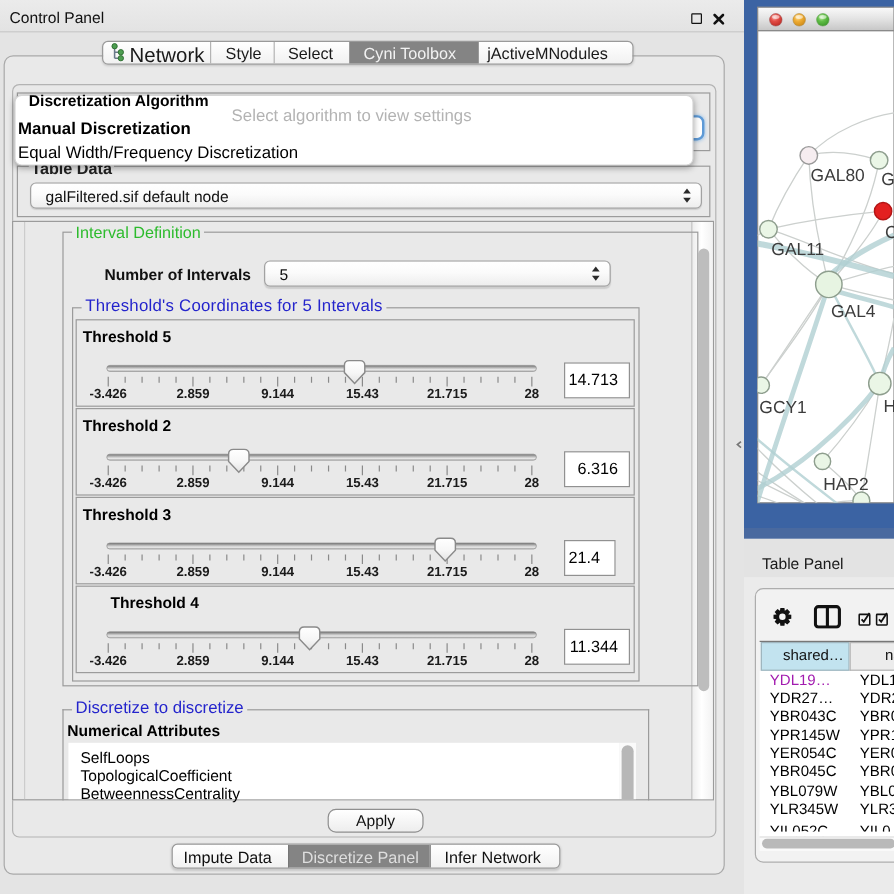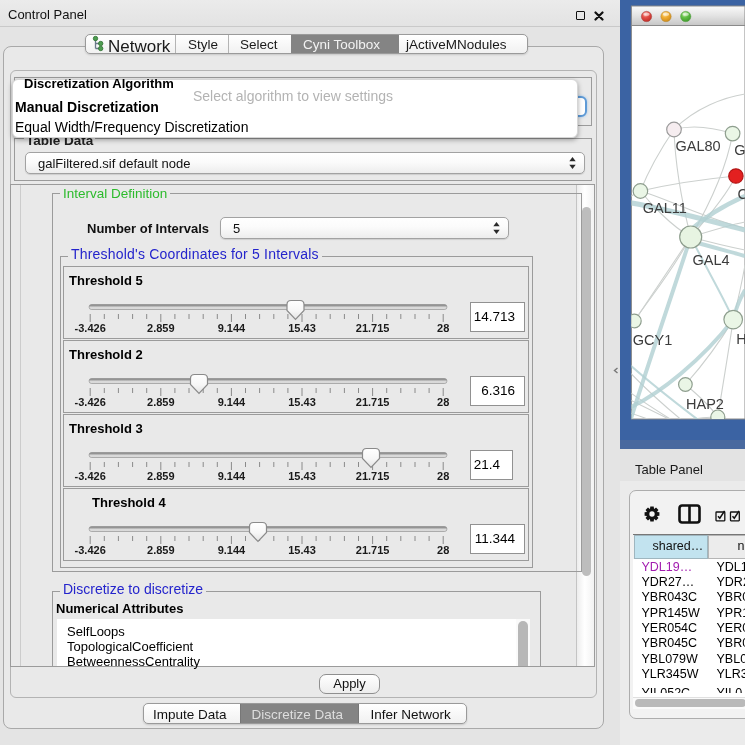--- a/index.html
+++ b/index.html
@@ -199,29 +199,29 @@
 <div class="fieldset" style="left:52px;top:591px;width:489px;height:76px;border-bottom:none;">
   <span class="legend" style="color:#2424cc;background:#e9e9e9;font-size:14px;top:-10px;">Discretize to discretize</span>
 </div>
 <div class="lbl bold" style="left:56px;top:601px;font-size:13px;color:#000;">Numerical Attributes</div>
 <div class="abs" style="left:57px;top:619px;width:459px;height:47px;background:#fff;">
   <div style="padding:5px 0 0 10px;font-size:13px;line-height:15px;color:#000;">SelfLoops<br>TopologicalCoefficient<br>BetweennessCentrality</div>
 </div>
 <div class="abs" style="left:516px;top:619px;width:14px;height:47px;background:#fafafa;"></div>
 <div class="abs" style="left:518px;top:621px;width:10px;height:45px;background:#b7b7b7;border-radius:5px 5px 0 0;"></div>
 
-<div class="abs" style="left:273px;top:674px;width:61px;height:20px;border:1px solid #8f8f8f;border-radius:7px;background:linear-gradient(180deg,#ffffff,#ededed);text-align:center;font-size:13px;line-height:18px;color:#111;margin-left:46px;">Apply</div>
+<div class="abs" style="left:273px;top:674px;width:80px;height:20px;border:1px solid #8f8f8f;border-radius:7px;background:linear-gradient(180deg,#ffffff,#ededed);text-align:center;font-size:13px;line-height:18px;color:#111;">Apply</div>
 
 <div class="abs" style="left:143px;top:703px;width:324px;height:21px;background:linear-gradient(180deg,#ffffff,#f1f1f1);border:1px solid #9a9a9a;border-radius:5px;box-shadow:0 1px 2px rgba(0,0,0,0.15);overflow:hidden;">
   <div class="abs" style="left:96px;top:0;width:118px;height:21px;background:#848484;"></div>
   <div class="abs" style="left:96px;top:0;width:1px;height:21px;background:#777;"></div>
   <div class="abs" style="left:214px;top:0;width:1px;height:21px;background:#777;"></div>
 </div>
 <div class="lbl" style="left:153px;top:706.5px;font-size:13.5px;color:#111;">Impute Data</div>
-<div class="lbl" style="left:251.5px;top:706.5px;font-size:13.5px;color:#dedede;">Discretize Data</div>
+<div class="lbl" style="left:251.5px;top:706.5px;font-size:13.5px;color:#dedede;">Discretize Panel</div>
 <div class="lbl" style="left:370.5px;top:706.5px;font-size:13.5px;color:#111;">Infer Network</div>
 
 <svg class="abs" style="left:613px;top:367px;" width="6" height="7" viewBox="0 0 6 7">
     <path d="M4.5,1 L1.5,3.5 L4.5,6" stroke="#777" stroke-width="1.4" fill="none"></path>
   </svg>
 
 <div class="abs" style="left:12px;top:79px;width:566px;height:58.5px;background:#fff;border:1px solid #d6d6d6;border-radius:6px;box-shadow:0 2px 5px rgba(0,0,0,0.35);"></div>
 <div class="lbl bold" style="left:24px;top:76px;font-size:13px;color:#000000;">Discretization Algorithm</div>
 <div class="lbl" style="left:193px;top:88px;font-size:14px;color:#b3b3b3;">Select algorithm to view settings</div>
 <div class="lbl bold" style="left:15px;top:99px;font-size:14px;color:#000;">Manual Discretization</div>

